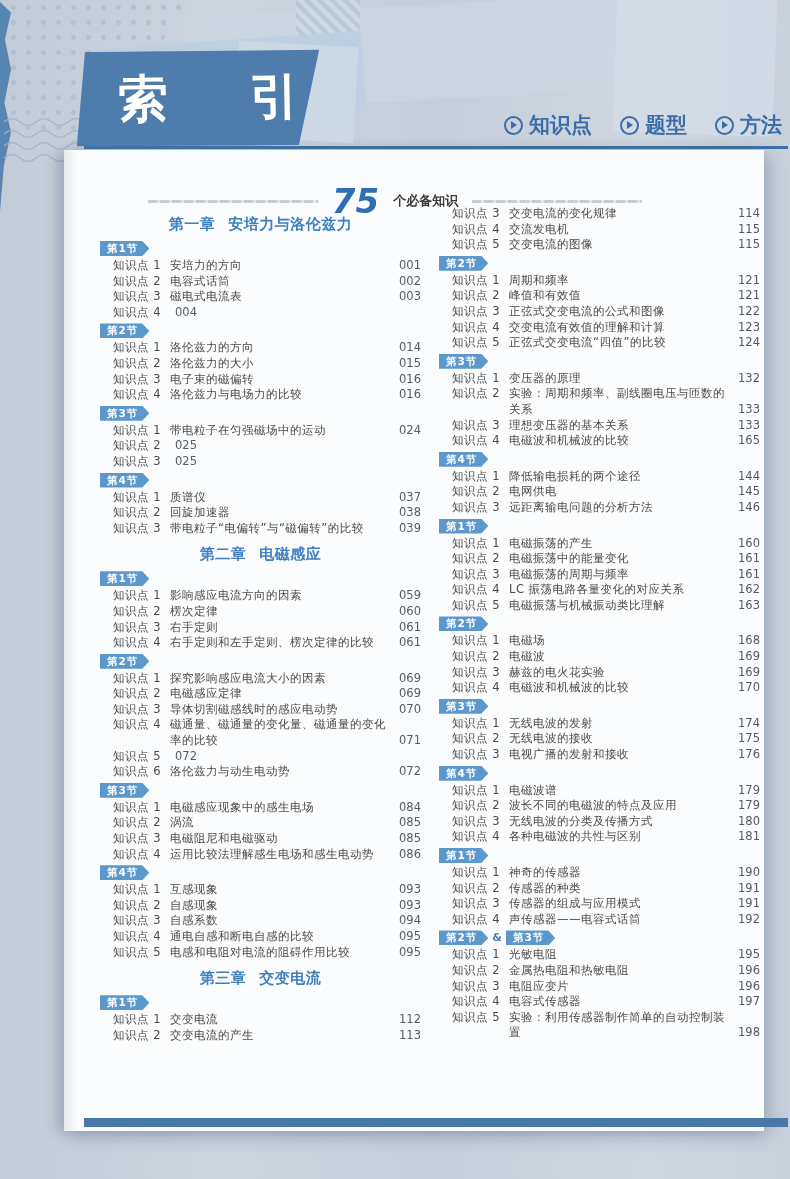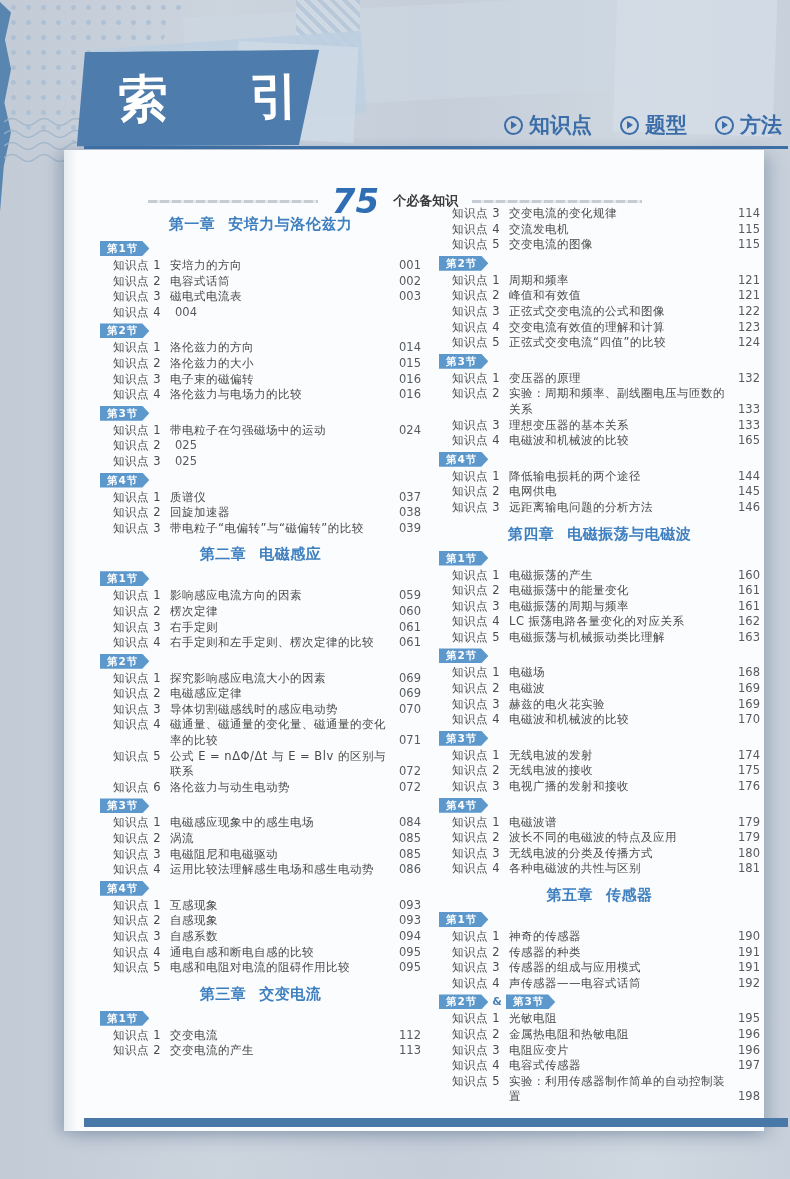--- a/index.html
+++ b/index.html
@@ -237,21 +237,20 @@
         <span class="kp-title">导体切割磁感线时的感应电动势</span>
         <span class="kp-page">070</span>
       </div>
       <div class="kp-row">
         <span class="kp-label">知识点 4</span>
         <span class="kp-title">磁通量、磁通量的变化量、磁通量的变化率的比较</span>
         <span class="kp-page">071</span>
       </div>
       <div class="kp-row">
         <span class="kp-label">知识点 5</span>
-        <span class="kp-title">公式 E = nΔΦ/Δt 与 E = Blv 的区别与联系</span>
         <span class="kp-page">072</span>
       </div>
       <div class="kp-row">
         <span class="kp-label">知识点 6</span>
         <span class="kp-title">洛伦兹力与动生电动势</span>
         <span class="kp-page">072</span>
       </div>
       <div class="section-row">
         <span class="badge">第3节</span>
       </div>
@@ -396,21 +395,20 @@
       <div class="kp-row">
         <span class="kp-label">知识点 2</span>
         <span class="kp-title">电网供电</span>
         <span class="kp-page">145</span>
       </div>
       <div class="kp-row">
         <span class="kp-label">知识点 3</span>
         <span class="kp-title">远距离输电问题的分析方法</span>
         <span class="kp-page">146</span>
       </div>
-      <div class="chapter"><span class="ch-label">第四章</span><span>电磁振荡与电磁波</span></div>
       <div class="section-row">
         <span class="badge">第1节</span>
       </div>
       <div class="kp-row">
         <span class="kp-label">知识点 1</span>
         <span class="kp-title">电磁振荡的产生</span>
         <span class="kp-page">160</span>
       </div>
       <div class="kp-row">
         <span class="kp-label">知识点 2</span>
@@ -489,21 +487,20 @@
       <div class="kp-row">
         <span class="kp-label">知识点 3</span>
         <span class="kp-title">无线电波的分类及传播方式</span>
         <span class="kp-page">180</span>
       </div>
       <div class="kp-row">
         <span class="kp-label">知识点 4</span>
         <span class="kp-title">各种电磁波的共性与区别</span>
         <span class="kp-page">181</span>
       </div>
-      <div class="chapter"><span class="ch-label">第五章</span><span>传感器</span></div>
       <div class="section-row">
         <span class="badge">第1节</span>
       </div>
       <div class="kp-row">
         <span class="kp-label">知识点 1</span>
         <span class="kp-title">神奇的传感器</span>
         <span class="kp-page">190</span>
       </div>
       <div class="kp-row">
         <span class="kp-label">知识点 2</span>

